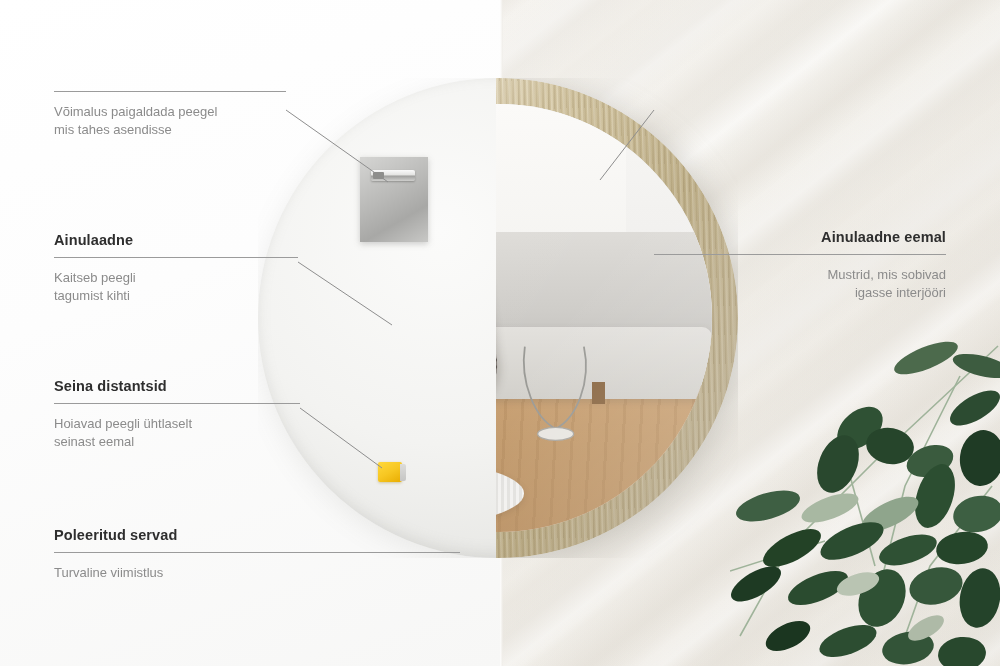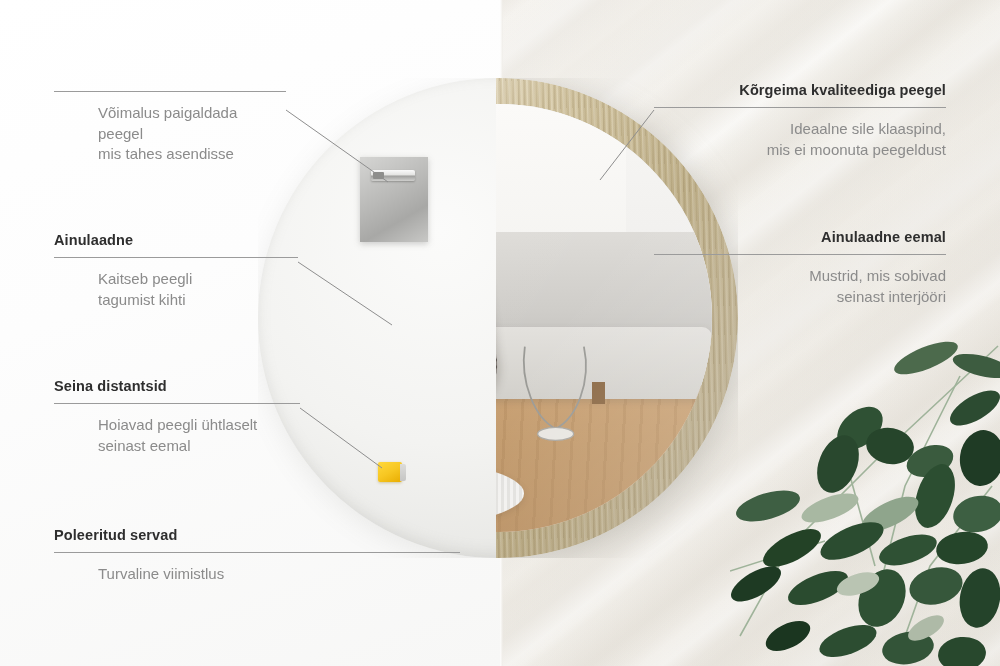--- a/index.html
+++ b/index.html
@@ -198,23 +198,22 @@
   
   .callout { position:absolute; }
   .callout .c-title {
     font-size:14.5px; font-weight:bold; color:#2e2e2e;
     letter-spacing:.1px; white-space:nowrap;
   }
   .callout .c-rule {
     height:1px; background:#9b9b9b; margin-top:9px;
   }
   .callout .c-desc {
-    font-size:15px; color:#8b8b8b; line-height:1.38; margin-top:11px;
+    font-size:13px; color:#8b8b8b; line-height:1.38; margin-top:11px;
     white-space:pre-line;
-    margin-left:44px;
   }
   .callout.left  { left:54px; text-align:left; }
   .callout.right { text-align:right; }
 
   .leader { position:absolute; overflow:visible; pointer-events:none; }
 </style>
 </head>
 <body>
 
 <div id="stage">
@@ -342,27 +341,21 @@
     <div class="c-desc">Hoiavad peegli ühtlaselt
 seinast eemal</div>
   </div>
 
   <div class="callout left" style="top:527px; width:406px">
     <div class="c-title">Poleeritud servad</div>
     <div class="c-rule" style="width:406px"></div>
     <div class="c-desc">Turvaline viimistlus</div>
   </div>
 
-  <div class="callout right" style="right:54px; top:82px; width:292px">
-    <div class="c-title">Kõrgeima kvaliteediga peegel</div>
-    <div class="c-rule" style="width:292px"></div>
-    <div class="c-desc">Ideaalne sile klaaspind,
-mis ei moonuta peegeldust</div>
-  </div>
 
   <div class="callout right" style="right:54px; top:229px; width:292px">
     <div class="c-title">Ainulaadne eemal</div>
     <div class="c-rule" style="width:292px"></div>
     <div class="c-desc">Mustrid, mis sobivad
-seinast interjööri</div>
+igasse interjööri</div>
   </div>
 
 </div>
 
 </body></html>

